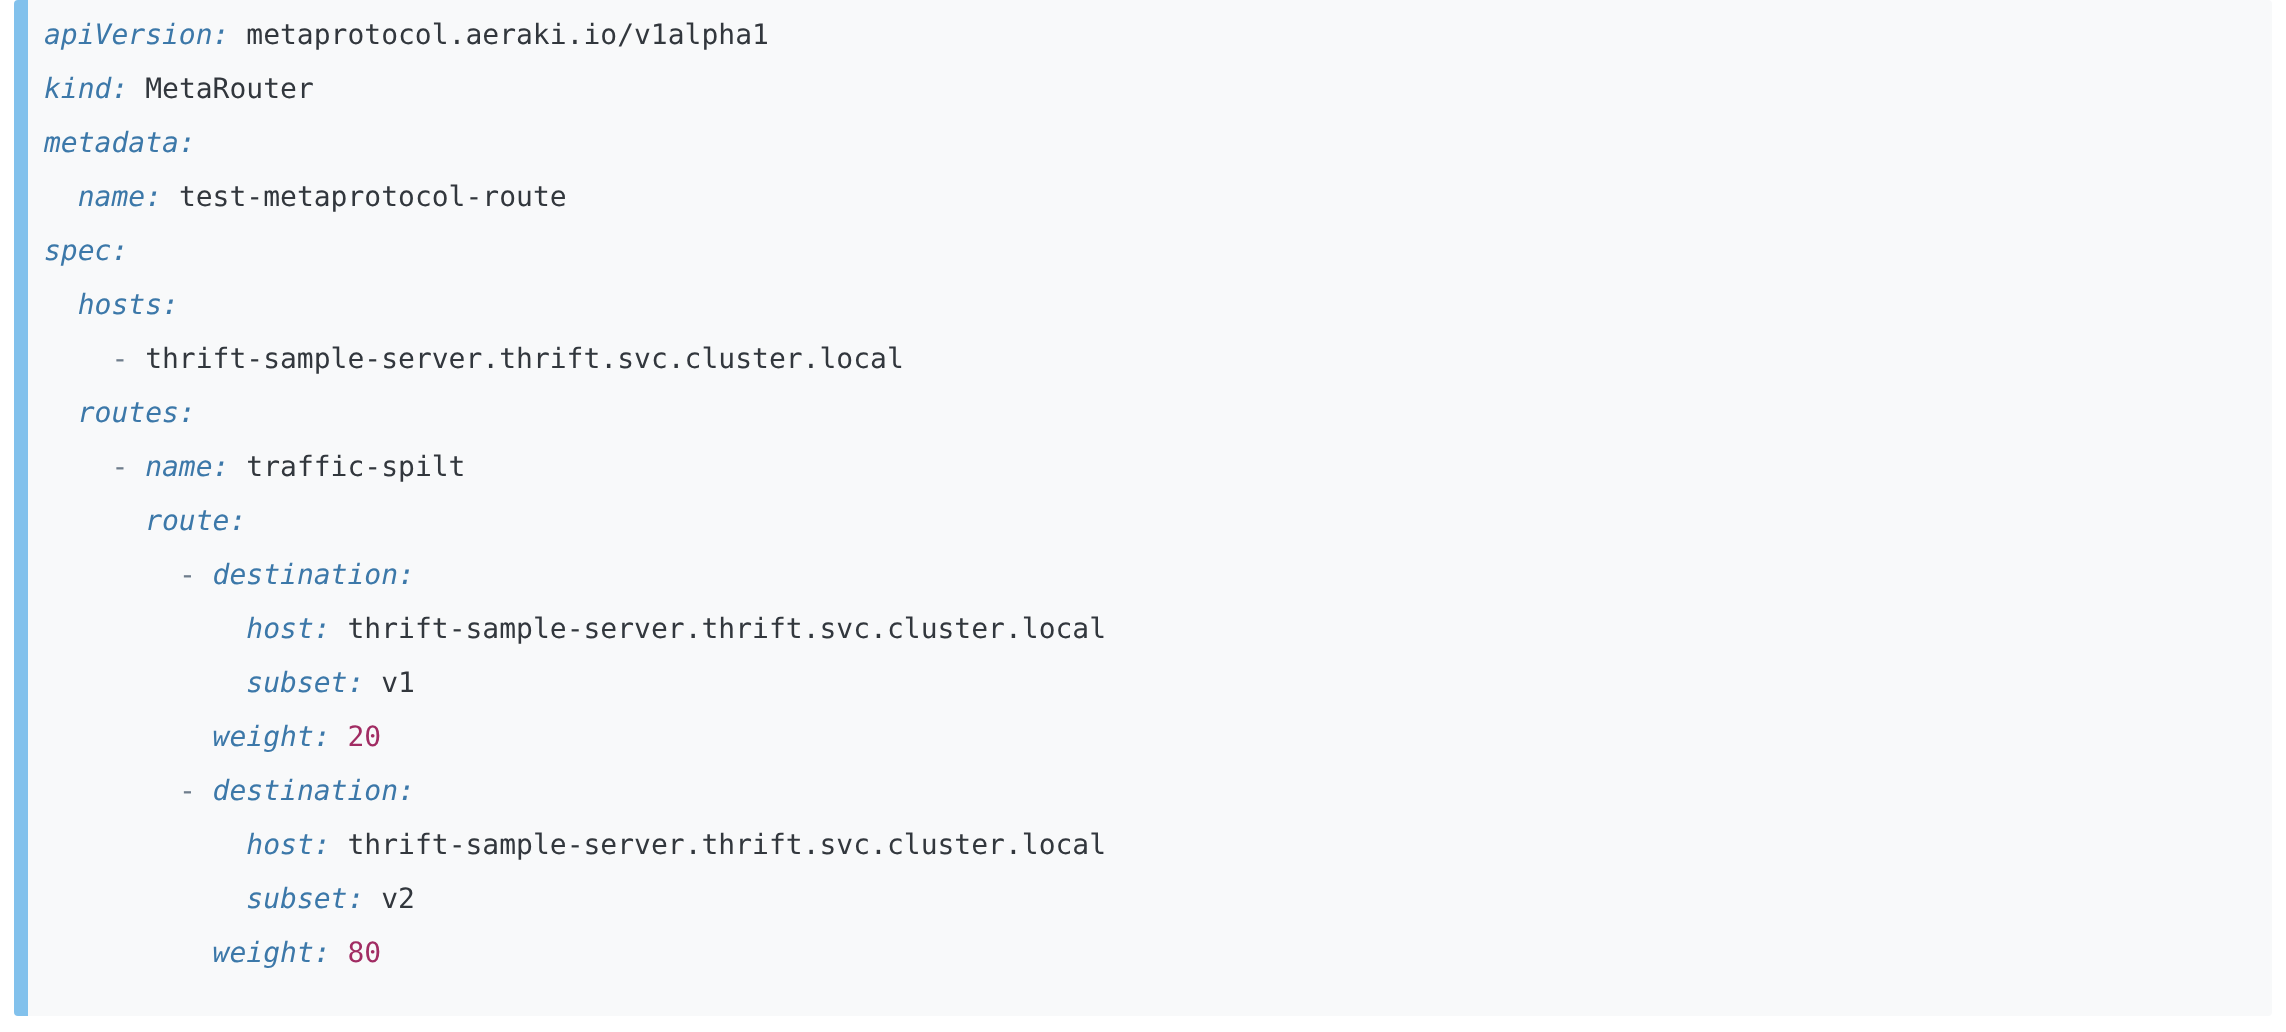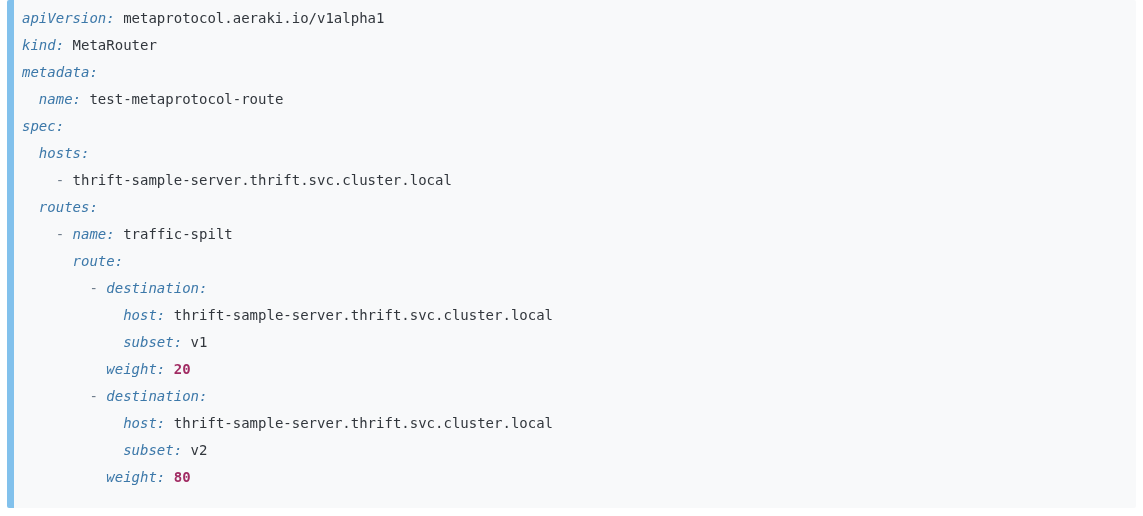--- a/index.html
+++ b/index.html
@@ -28,21 +28,21 @@
     overflow: hidden;
   }
   .code-lines {
     font-size: 14px;
     line-height: 27px;
     white-space: pre;
   }
   .code-line { height: 27px; }
   .tok-key    { color: var(--key, #3c78a9); font-style: italic; }
   .tok-plain  { color: var(--plain, #32373d); }
-  .tok-number { color: var(--number, #a12c63); font-weight: bold; }
+  .tok-number { color: var(--number, #a12c63); }
   .tok-dash   { color: var(--dash, #6f7d8c); }
 </style>
 </head>
 <body>
 
 <div class="code-block">
   <div class="code-lines"><div class="code-line"><span class="tok-key">apiVersion:</span><span class="tok-plain"> metaprotocol.aeraki.io/v1alpha1</span></div><div class="code-line"><span class="tok-key">kind:</span><span class="tok-plain"> MetaRouter</span></div><div class="code-line"><span class="tok-key">metadata:</span></div><div class="code-line"><span class="tok-plain">  </span><span class="tok-key">name:</span><span class="tok-plain"> test-metaprotocol-route</span></div><div class="code-line"><span class="tok-key">spec:</span></div><div class="code-line"><span class="tok-plain">  </span><span class="tok-key">hosts:</span></div><div class="code-line"><span class="tok-plain">    </span><span class="tok-dash">- </span><span class="tok-plain">thrift-sample-server.thrift.svc.cluster.local</span></div><div class="code-line"><span class="tok-plain">  </span><span class="tok-key">routes:</span></div><div class="code-line"><span class="tok-plain">    </span><span class="tok-dash">- </span><span class="tok-key">name:</span><span class="tok-plain"> traffic-spilt</span></div><div class="code-line"><span class="tok-plain">      </span><span class="tok-key">route:</span></div><div class="code-line"><span class="tok-plain">        </span><span class="tok-dash">- </span><span class="tok-key">destination:</span></div><div class="code-line"><span class="tok-plain">            </span><span class="tok-key">host:</span><span class="tok-plain"> thrift-sample-server.thrift.svc.cluster.local</span></div><div class="code-line"><span class="tok-plain">            </span><span class="tok-key">subset:</span><span class="tok-plain"> v1</span></div><div class="code-line"><span class="tok-plain">          </span><span class="tok-key">weight:</span><span class="tok-plain"> </span><span class="tok-number">20</span></div><div class="code-line"><span class="tok-plain">        </span><span class="tok-dash">- </span><span class="tok-key">destination:</span></div><div class="code-line"><span class="tok-plain">            </span><span class="tok-key">host:</span><span class="tok-plain"> thrift-sample-server.thrift.svc.cluster.local</span></div><div class="code-line"><span class="tok-plain">            </span><span class="tok-key">subset:</span><span class="tok-plain"> v2</span></div><div class="code-line"><span class="tok-plain">          </span><span class="tok-key">weight:</span><span class="tok-plain"> </span><span class="tok-number">80</span></div></div>
 </div>
 
 </body></html>

